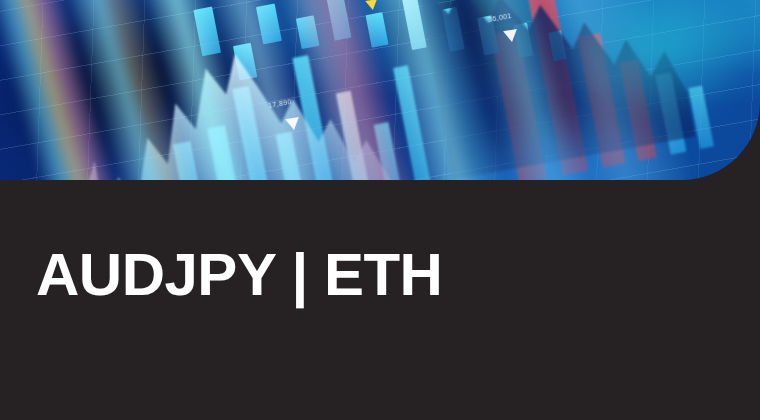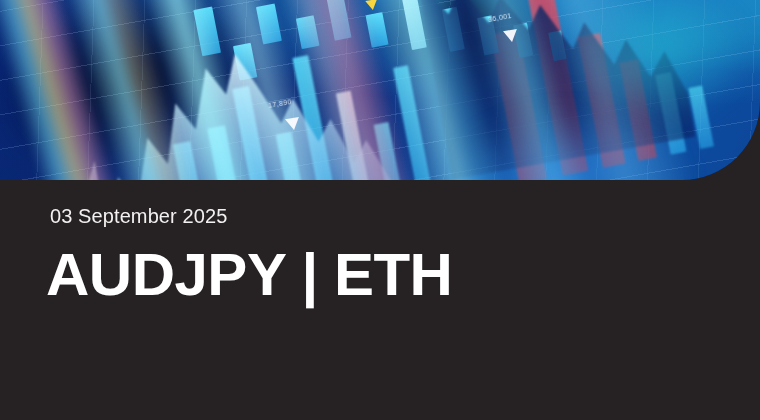--- a/index.html
+++ b/index.html
@@ -235,21 +235,21 @@
   }
   #date {
     color: #f2f0f0;
     font-size: 20px;
     font-weight: 400;
     letter-spacing: .1px;
     line-height: 1;
   }
   #title {
     position: absolute;
-    left: 46px;
+    left: 36px;
     top: 65px;
     color: #ffffff;
     font-family: "Liberation Sans", sans-serif;
     font-size: 60px;
     font-weight: 700;
     letter-spacing: -0.5px;
     line-height: 1;
     white-space: nowrap;
   }
 </style>
@@ -327,18 +327,17 @@
       <div class="price-tag" style="left:488px; top:14px;">36,001</div>
 
       <div class="marker-tri tri-white" style="left:286px; top:118px;"></div>
       <div class="marker-tri tri-white" style="left:504px; top:30px;"></div>
       <div class="marker-tri tri-yellow" style="left:366px; top:0px;"></div>
     </div>
   </div>
 
   <div id="content">
     <div id="meta-row">
-      <div id="date">03 September 2025</div>
     </div>
     <div id="title">AUDJPY | ETH</div>
   </div>
 
 </div>
 
 </body></html>

